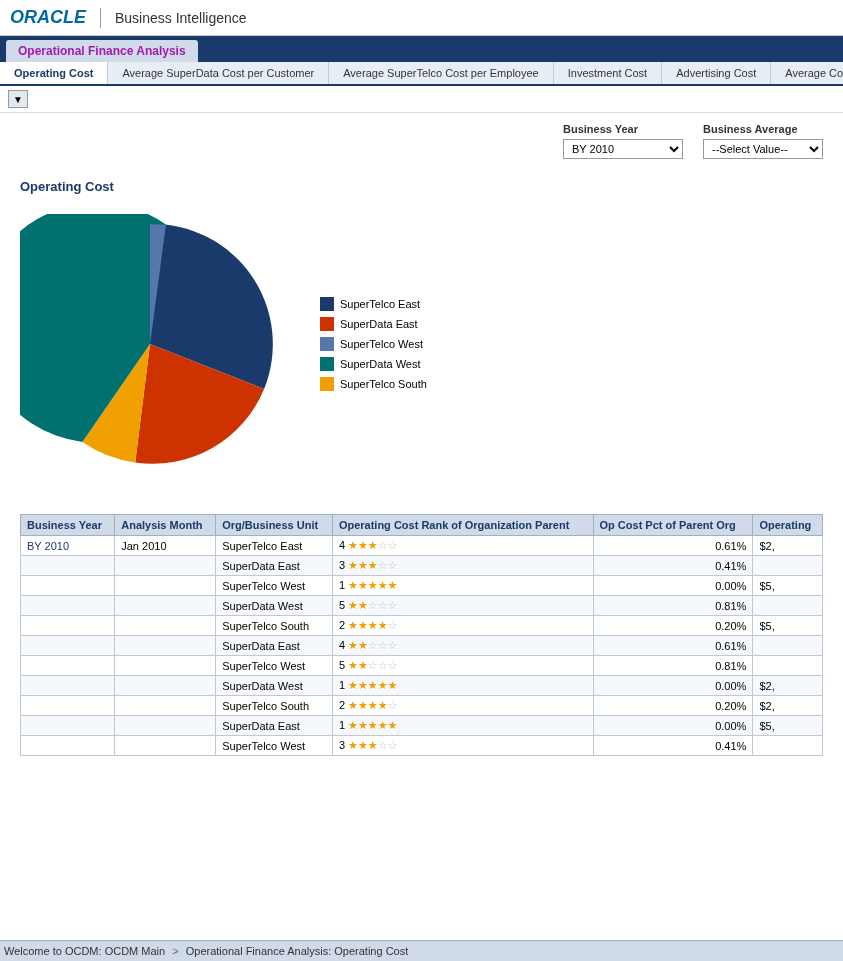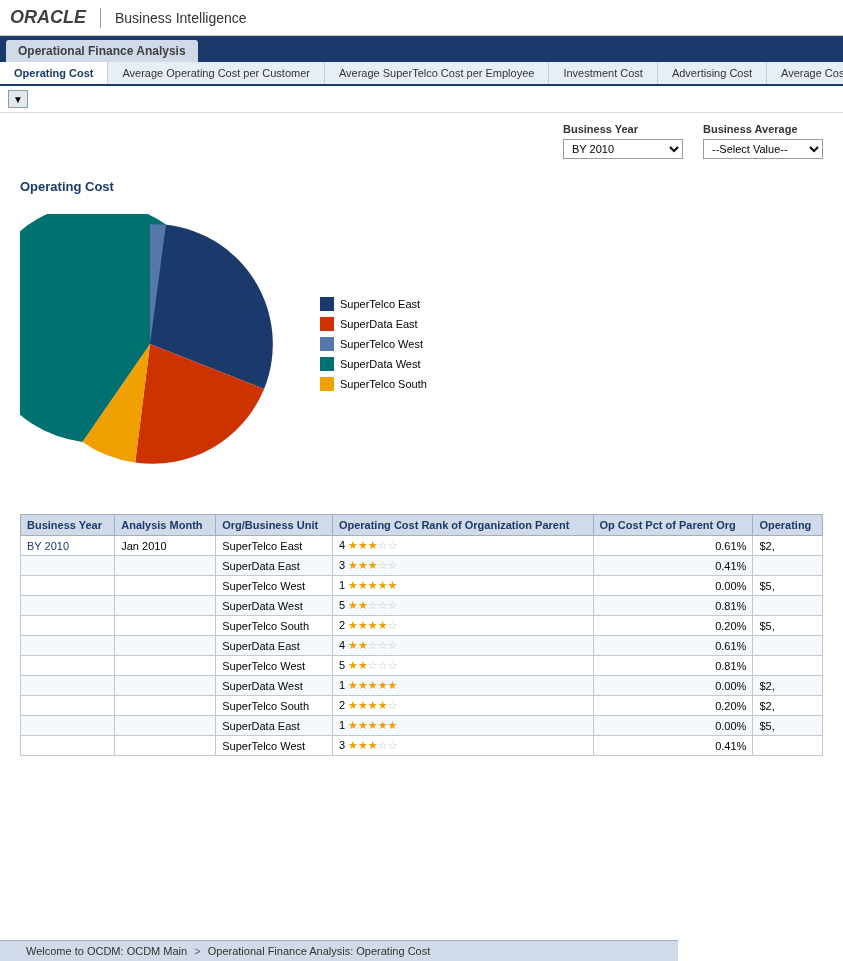--- a/index.html
+++ b/index.html
@@ -13,21 +13,21 @@
       padding: 6px 10px;
       border-bottom: 1px solid #ccc;
       height: 36px;
     }
     .oracle-logo {
       display: flex;
       align-items: center;
       gap: 6px;
     }
     .oracle-logo-text {
-      color: #404040;
+      color: #0369a1;
       font-size: 18px;
       font-weight: bold;
       font-style: italic;
     }
     .oracle-logo-divider {
       width: 1px;
       height: 20px;
       background: #999;
       margin: 0 8px;
     }
@@ -39,21 +39,21 @@
 
     
     .page-tab-bar {
       background: #1a3a6b;
       padding: 4px 0 0 6px;
       display: flex;
       align-items: flex-end;
     }
     .page-tab {
       background: #d0dae8;
-      color: #404040;
+      color: #a21caf;
       padding: 4px 12px;
       font-size: 12px;
       font-weight: bold;
       border-radius: 3px 3px 0 0;
       cursor: pointer;
     }
 
     
     .content-tabs {
       background: #e8eef5;
@@ -199,28 +199,28 @@
       background: white;
     }
     .stars {
       color: #f0a000;
       font-size: 11px;
     }
 
     
     .status-bar {
       background: #d0dae8;
-      padding: 4px 26px;
+      padding: 4px 4px;
       font-size: 11px;
       color: #333;
       border-top: 1px solid #a0b0c0;
       position: fixed;
       bottom: 0;
       left: 0;
-      width: 678px;
+      width: 843px;
     }
     .status-separator {
       margin: 0 4px;
       color: #666;
     }
   </style>
 </head>
 <body>
 
 <div class="oracle-header">
@@ -230,21 +230,21 @@
     <span class="oracle-bi-text">Business Intelligence</span>
   </div>
 </div>
 
 <div class="page-tab-bar">
   <div class="page-tab">Operational Finance Analysis</div>
 </div>
 
 <div class="content-tabs">
   <div class="content-tab active">Operating Cost</div>
-  <div class="content-tab">Average Operating Cost per Customer</div>
+  <div class="content-tab">Average SuperData Cost per Customer</div>
   <div class="content-tab">Average SuperTelco Cost per Employee</div>
   <div class="content-tab">Investment Cost</div>
   <div class="content-tab">Advertising Cost</div>
   <div class="content-tab">Average Cost</div>
 </div>
 
 <div class="main-content">
 
   <div class="toolbar-row">
     <div class="toolbar-dropdown">▼</div>

